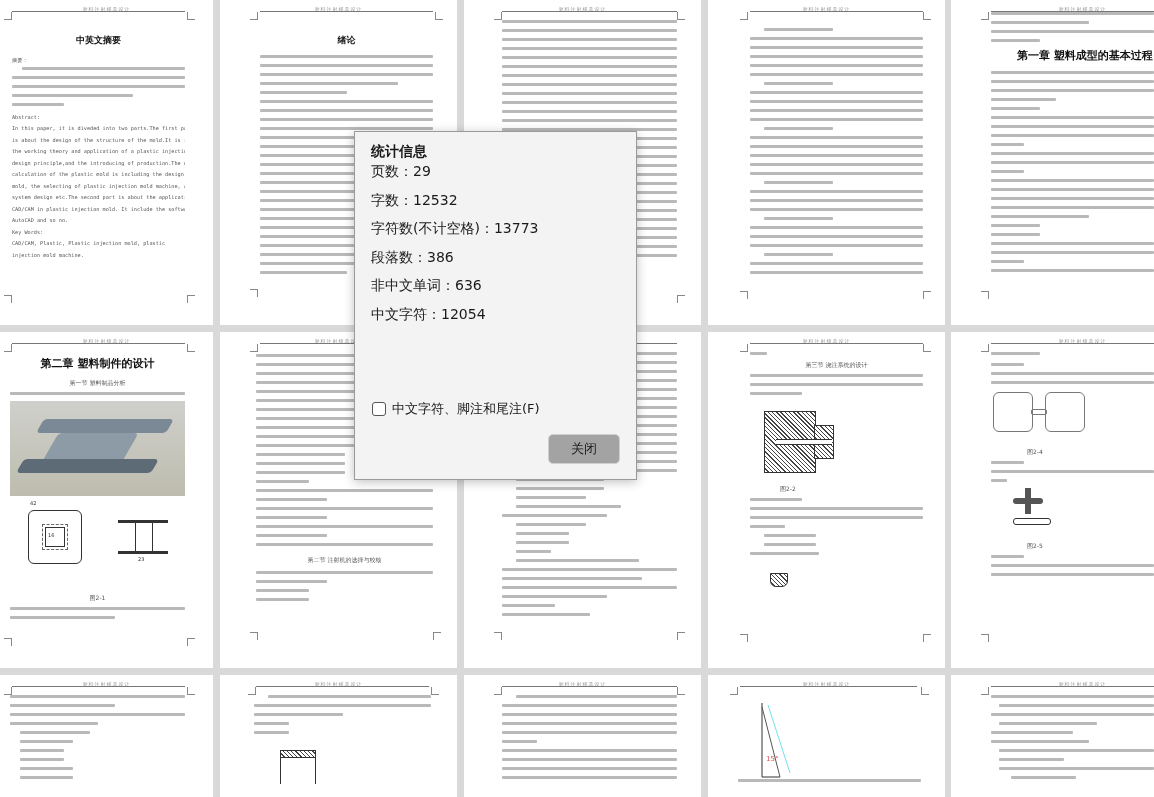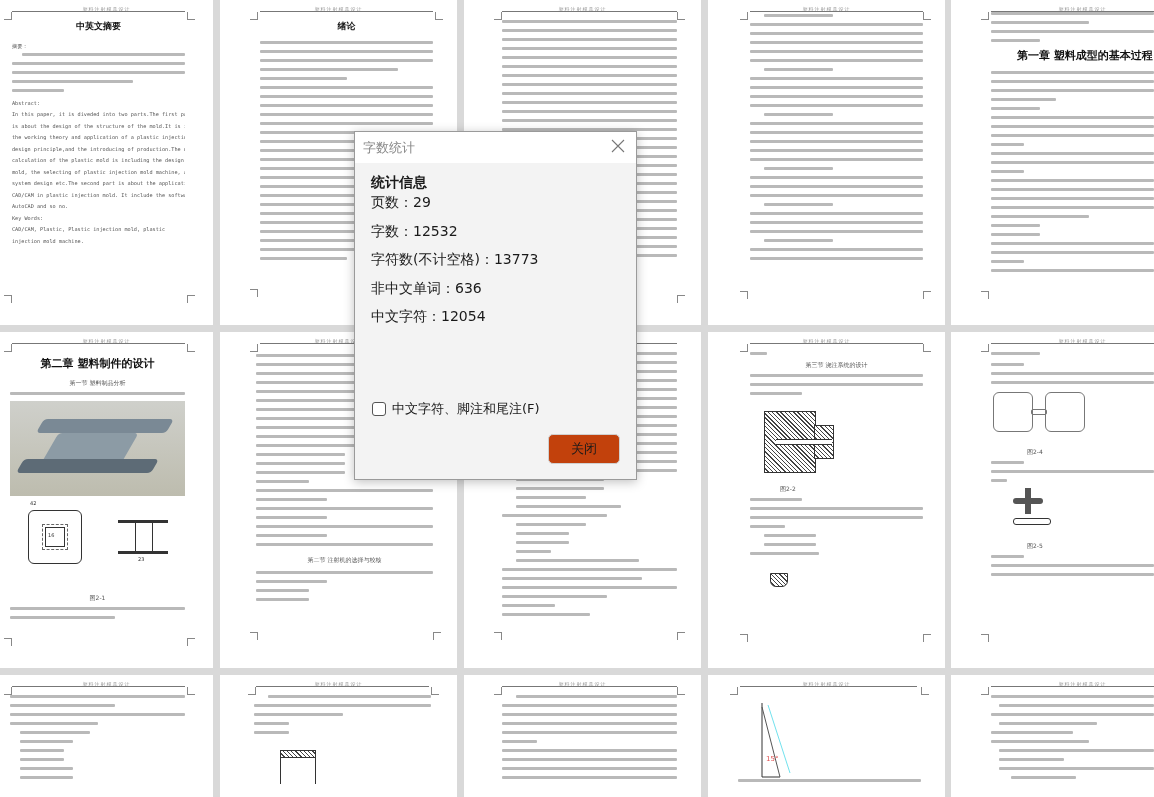--- a/index.html
+++ b/index.html
@@ -6,42 +6,42 @@
   body{width:1154px;height:797px;overflow:hidden;background:#d9d9d9;position:relative;font-family:"DejaVu Sans","Liberation Sans",sans-serif;}
   .grid{position:absolute;left:0;top:0;width:1154px;height:797px;}
   .page{position:absolute;background:#fff;overflow:hidden;}
   .page .hdr{position:absolute;top:6px;left:0;right:0;text-align:center;font-size:5px;color:#999;letter-spacing:1px;}
   .page .rule{position:absolute;top:11px;height:1px;background:#777;}
   .crop{position:absolute;width:7px;height:7px;border-color:#888;border-style:solid;border-width:0;}
   .crop.tl{border-right-width:1px;border-bottom-width:1px;}
   .crop.tr{border-left-width:1px;border-bottom-width:1px;}
   .crop.bl{border-right-width:1px;border-top-width:1px;}
   .crop.br{border-left-width:1px;border-top-width:1px;}
-  .body{position:absolute;left:12px;right:12px;top:14px;}
+  .body{position:absolute;left:12px;right:12px;top:28px;}
   .ln{height:3px;background:#b9b9b9;margin:0 0 6px 0;border-radius:1px;}
   .ttl{font-weight:bold;font-size:9px;color:#111;text-align:center;margin:6px 0 8px;white-space:nowrap;}
   .ttl.big{font-size:11px;}
   .sub{font-size:6px;color:#555;text-align:center;margin:4px 0;}
   .txt{font-family:"DejaVu Sans Mono","Liberation Mono",monospace;font-size:5.2px;color:#555;line-height:11.5px;white-space:nowrap;overflow:hidden;}
   .img3d{margin:4px 0;height:95px;background:linear-gradient(180deg,#cfd0cb,#bdbcae);position:relative;}
   .img3d .slab{position:absolute;background:#6b7b88;border-radius:4px;transform:skewX(-30deg);}
   .draw{border:1px solid #333;border-radius:6px;position:absolute;}
   .hatch{position:absolute;background:repeating-linear-gradient(45deg,#fff 0 2px,#444 2px 3px);border:1px solid #333;}
   
   .dlg{position:absolute;left:354px;top:131px;width:281px;height:347px;background:#f3f3f3;border:1px solid #9a9a9a;box-shadow:0 2px 10px rgba(0,0,0,.25);}
   .dlg .tbar{height:31px;background:#fff;position:relative;}
   .dlg .tbar .t{position:absolute;left:8px;top:7px;font-size:13px;color:#888;}
   .dlg .tbar .x{position:absolute;right:8px;top:4px;width:20px;height:20px;cursor:pointer;}
   .dlg .content{padding:9px 0 0 16px;}
   .dlg .h{font-size:14px;font-weight:bold;color:#1a1a1a;height:20px;line-height:20px;}
   .dlg .row{font-size:14px;color:#1a1a1a;height:28.5px;line-height:20px;}
   .dlg .row:first-of-type{}
   .dlg .chk{position:absolute;left:17px;top:268px;display:flex;align-items:center;font-size:13px;color:#1a1a1a;}
   .dlg .chk .box{width:12px;height:12px;border:1px solid #555;border-radius:3px;background:#fff;margin-right:6px;}
-  .dlg .btn{position:absolute;left:193px;top:302px;width:70px;height:28px;background:#c2410c;border:1px solid #d0d0d0;border-radius:5px;font-size:13px;color:#1a1a1a;display:flex;align-items:center;justify-content:center;cursor:pointer;}
+  .dlg .btn{position:absolute;left:193px;top:302px;width:70px;height:28px;background:#a3a3a3;border:1px solid #d0d0d0;border-radius:5px;font-size:13px;color:#1a1a1a;display:flex;align-items:center;justify-content:center;cursor:pointer;}
 </style>
 </head>
 <body>
 
 <div class="grid">
 
   <div class="page" style="left:0;top:0;width:213px;height:325px;">
     <div class="hdr">塑料注射模具设计</div>
     <div class="rule" style="left:12px;right:28px;"></div>
     <div class="crop tl" style="left:4px;top:12px;"></div>
@@ -479,33 +479,26 @@
         <div class="ln" style="width:60%"></div>
         <div class="ln" style="margin-left:8px"></div>
         <div class="ln" style="width:40%;margin-left:8px"></div>
         <div class="ln" style="margin-left:8px"></div>
         <div class="ln" style="width:40%;margin-left:20px"></div>
     </div>
   </div>
 </div>
 
 <div class="dlg">
-  <div class="tbar">
-    <span class="t">字数统计</span>
-    <span class="x">
-      <svg width="20" height="20" viewBox="0 0 20 20">
-          <path d="M4 4 L16 16 M16 4 L4 16" stroke="#777" stroke-width="1.1" fill="none"></path>
-        </svg>
-    </span>
-  </div>
   <div class="content">
     <div class="h">统计信息</div>
     <div class="row">页数：29</div>
     <div class="row">字数：12532</div>
     <div class="row">字符数(不计空格)：13773</div>
+    <div class="row">段落数：386</div>
     <div class="row">非中文单词：636</div>
     <div class="row">中文字符：12054</div>
   </div>
   <label class="chk">
     <span class="box"></span>
     <span>中文字符、脚注和尾注(F)</span>
   </label>
   <div class="btn">关闭</div>
 </div>
 

